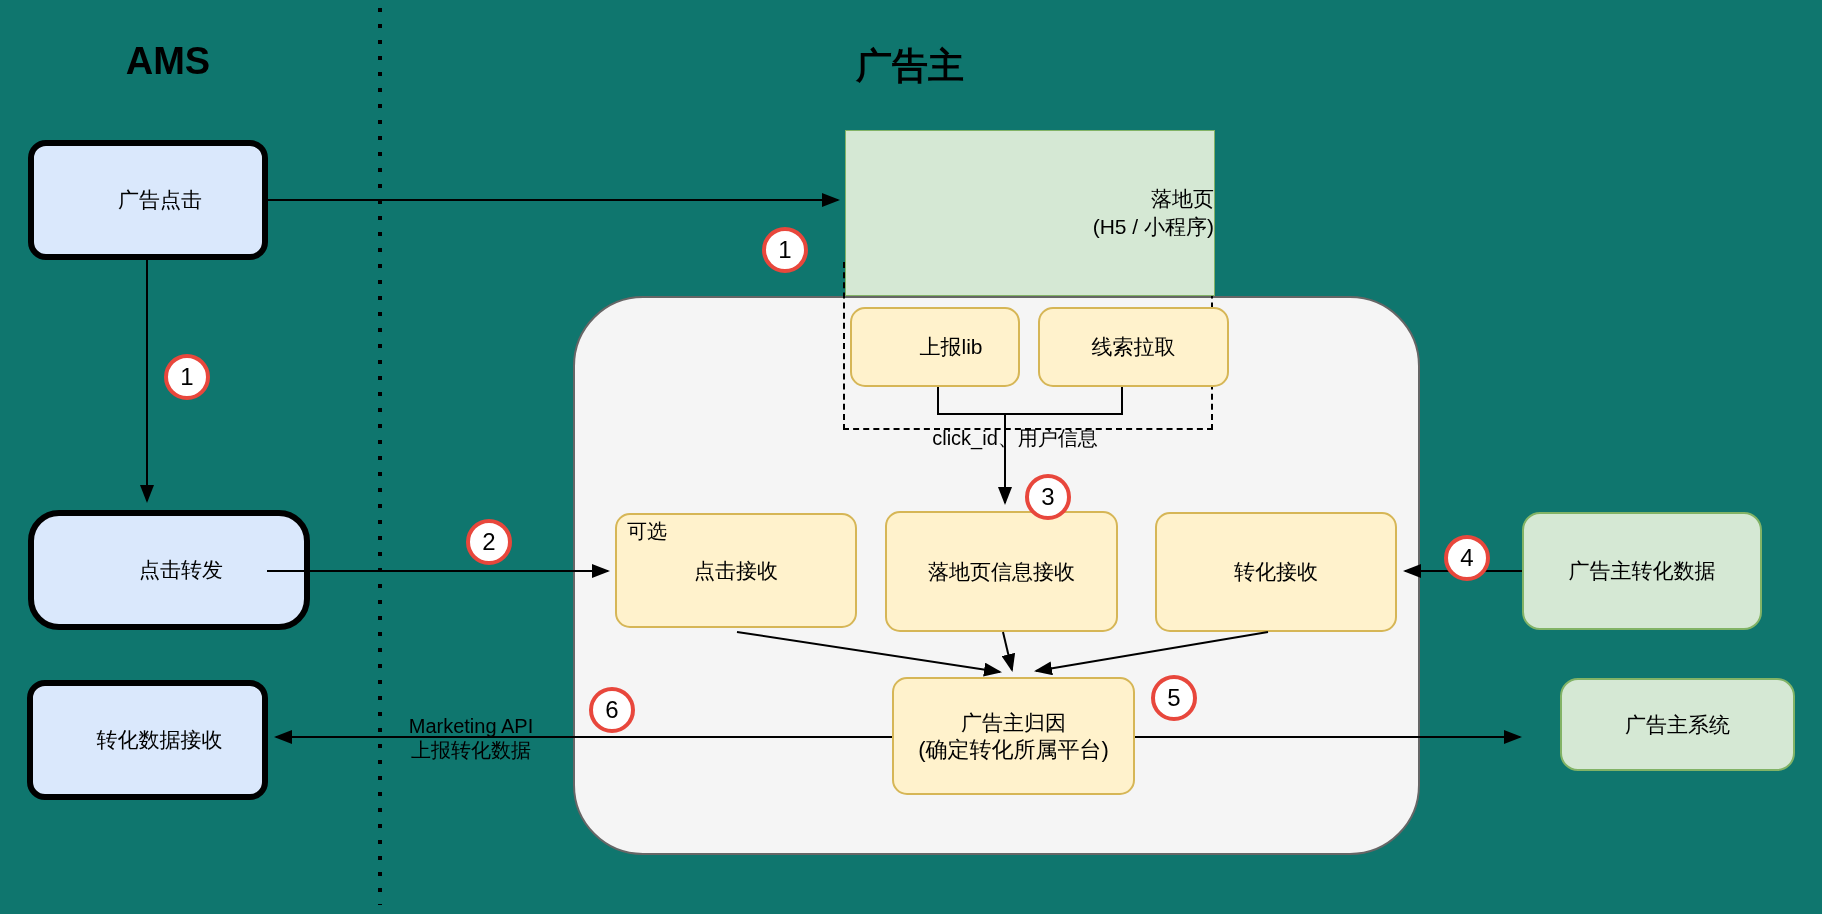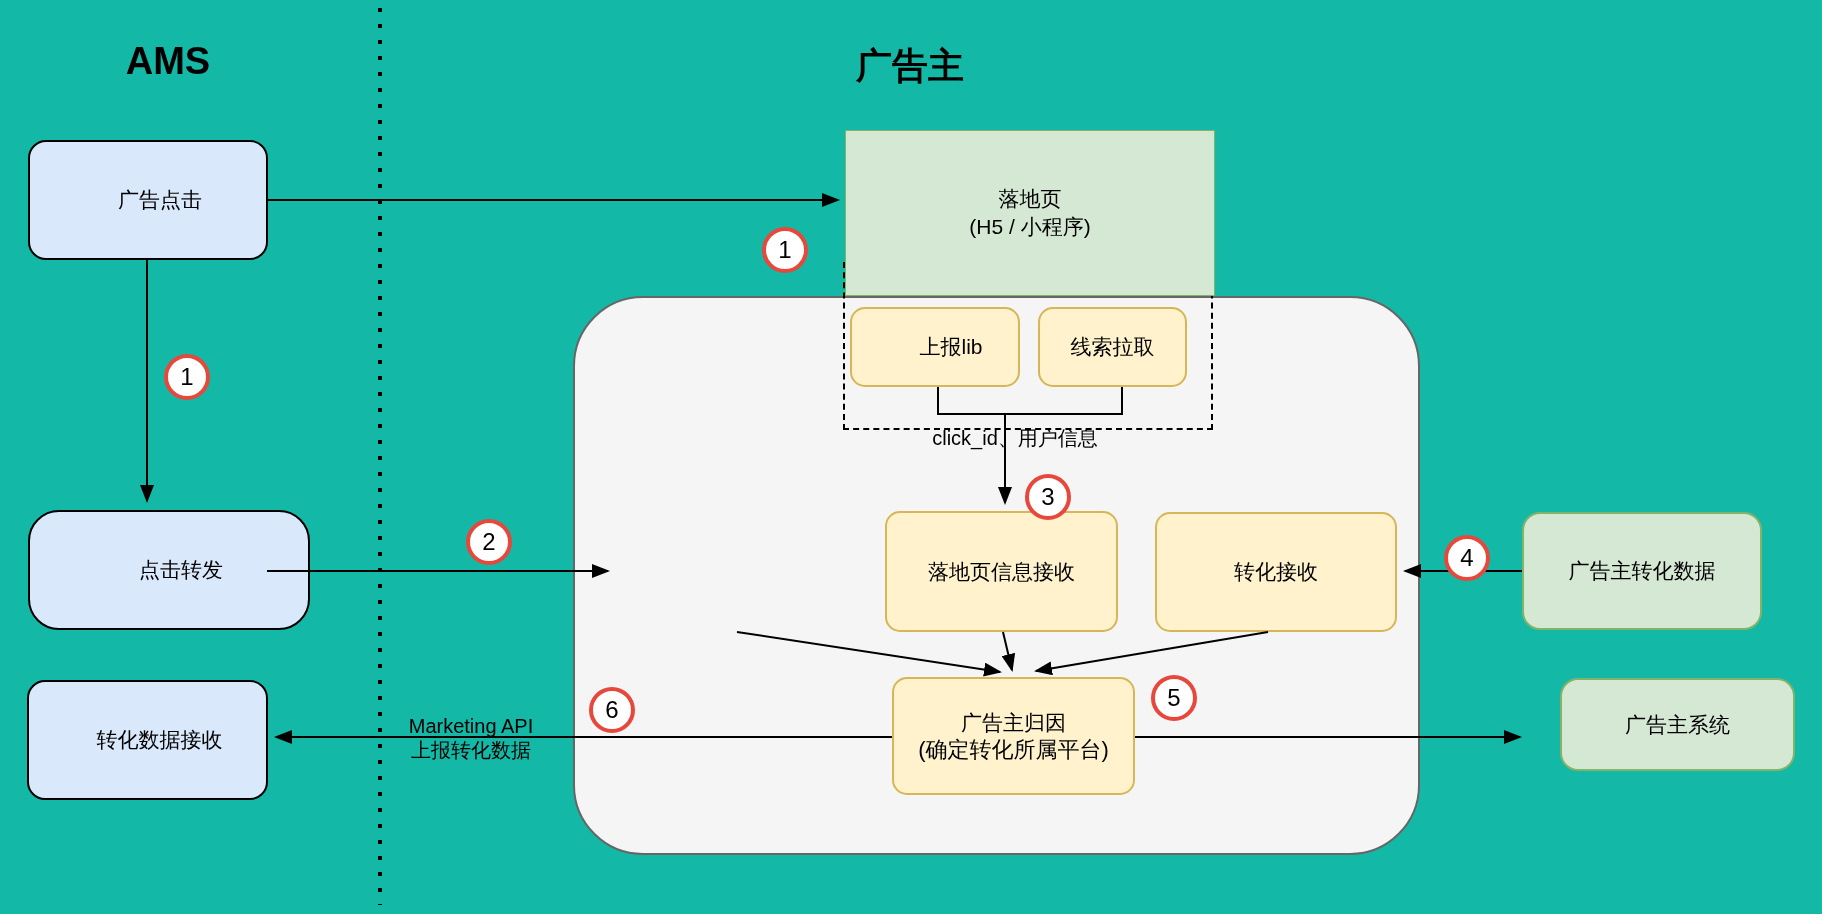--- a/index.html
+++ b/index.html
@@ -1,26 +1,26 @@
 <!DOCTYPE html>
 <html><head>
 <meta charset="utf-8">
 <style>
   html,body{margin:0;padding:0;background:#fff;}
   .canvas{
-    position:relative;width:1822px;height:914px;background:#14b8a6;
+    position:relative;width:1822px;height:914px;background:#0f766e;
     font-family:"Liberation Sans","DejaVu Sans",sans-serif;color:#000;overflow:hidden;
   }
   .abs{position:absolute;box-sizing:border-box;}
   .box{
     position:absolute;box-sizing:border-box;display:flex;flex-direction:column;
     align-items:center;justify-content:center;text-align:center;
     font-size:21px;line-height:28px;
   }
-  .blue{background:#dae8fc;border:2px solid #000000;border-radius:18px;padding-left:24px;}
+  .blue{background:#dae8fc;border:6px solid #000000;border-radius:18px;padding-left:24px;}
   .green-round{background:#d5e8d4;border:2px solid #82b366;border-radius:18px;}
   .green-square{background:#d5e8d4;border:1.5px solid #82b366;}
   .yellow{background:#fff2cc;border:2px solid #d6b656;border-radius:15px;}
   .container-zone{background:#f5f5f5;border:2px solid #666666;border-radius:70px;}
   .dashed-rect{border:2px dashed #000000;background:transparent;}
   .title{position:absolute;font-weight:bold;text-align:center;}
   .title-left{font-size:38px;}
   .title-right{font-size:36px;}
   .divider{
     position:absolute;width:4px;
@@ -46,32 +46,36 @@
 
   <div class="title title-left abs" style="left:48px;top:40px;width:240px;">AMS</div>
   <div class="title title-right abs" style="left:790px;top:42px;width:240px;">广告主</div>
 
   <div class="divider" style="left:378px;top:8px;height:897px;"></div>
 
   <div class="abs container-zone" style="left:573px;top:296px;width:847px;height:559px;"></div>
 
   <div class="abs dashed-rect" style="left:843px;top:262px;width:370px;height:168px;"></div>
 
-  <div class="box green-square" style="left:845px;top:130px;width:370px;height:166px;">
+  <div class="box green-square" style="left:845px;top:130px;width:370px;height:166px;align-items:flex-end;">
     <div>落地页</div>
     <div>(H5 / 小程序)</div>
   </div>
 
   <div class="box yellow" style="left:850px;top:307px;width:170px;height:80px;padding-left:32px;">
     <div>上报lib</div>
   </div>
-  <div class="box yellow" style="left:1038px;top:307px;width:149px;height:80px;">
+  <div class="box yellow" style="left:1038px;top:307px;width:191px;height:80px;">
     <div>线索拉取</div>
   </div>
 
+  <div class="box yellow" style="left:615px;top:513px;width:242px;height:115px;">
+    <div class="optional-tag">可选</div>
+    <div>点击接收</div>
+  </div>
   <div class="box yellow" style="left:885px;top:511px;width:233px;height:121px;">
     <div>落地页信息接收</div>
   </div>
   <div class="box yellow" style="left:1155px;top:512px;width:242px;height:120px;">
     <div>转化接收</div>
   </div>
 
   <div class="box yellow" style="left:892px;top:677px;width:243px;height:118px;">
     <div>广告主归因</div>
     <div class="sub-line">(确定转化所属平台)</div>

